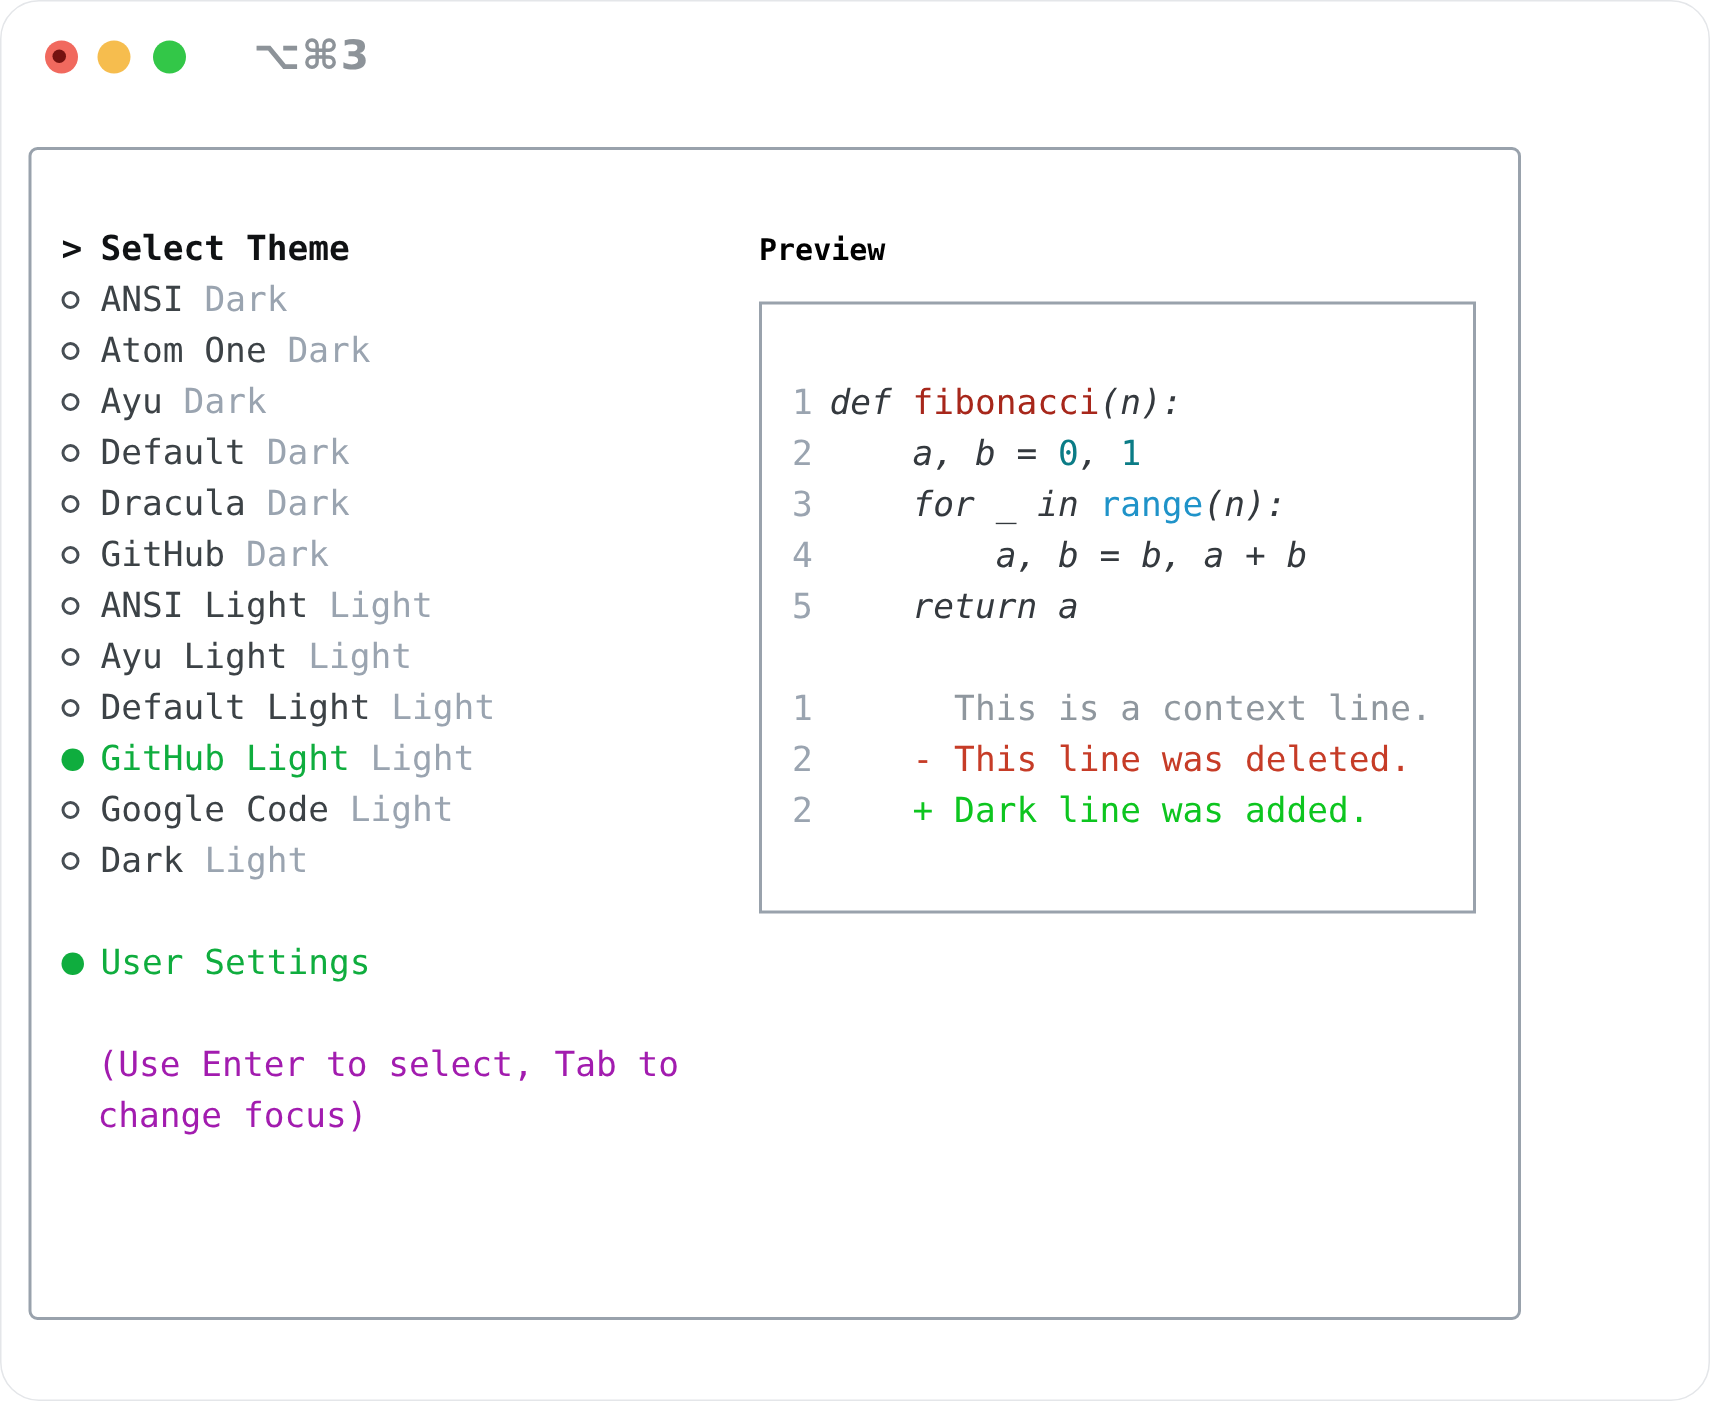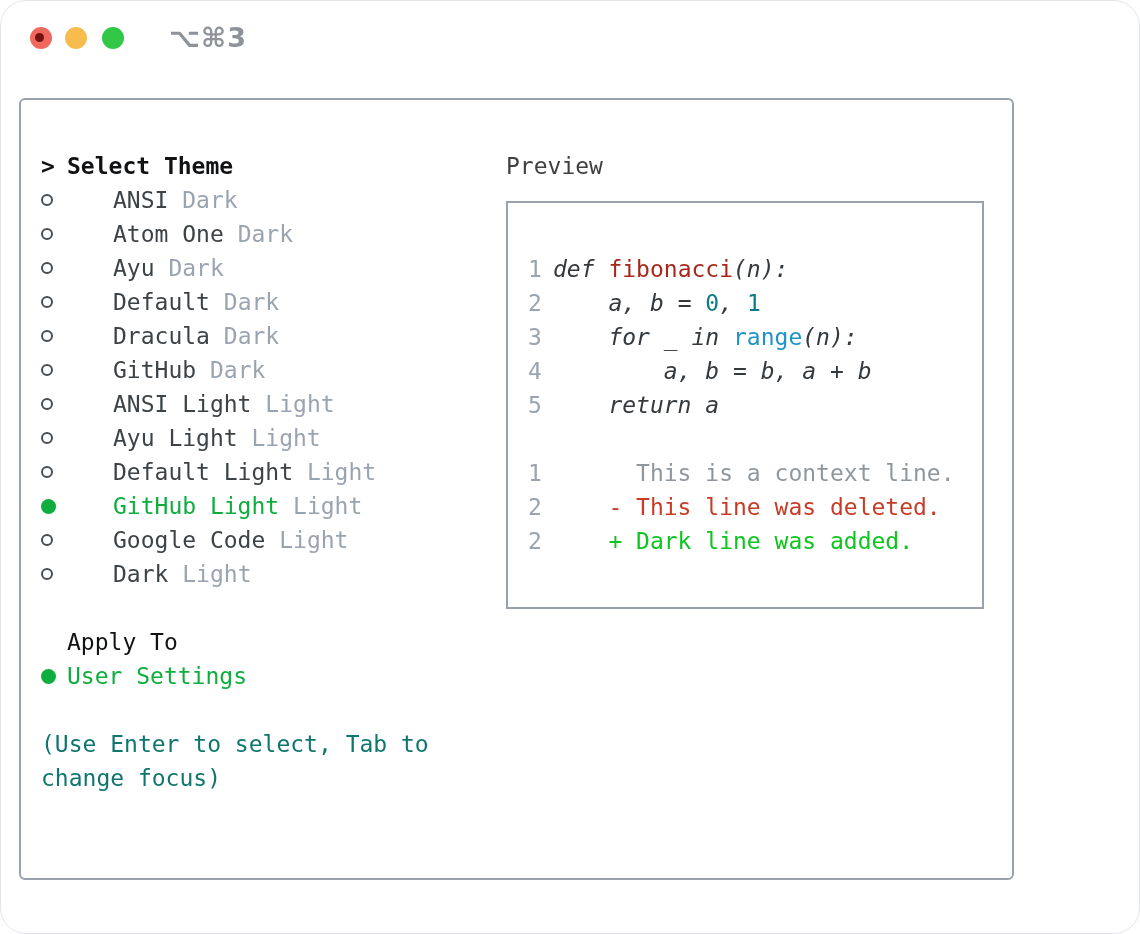--- a/index.html
+++ b/index.html
@@ -31,32 +31,32 @@
 
   .left-col { position:absolute; left:20px; top:49px; width:465px;
     font-size:23px; line-height:34px; color:#3c4246; }
 
   .row { height:34px; display:flex; align-items:center; white-space:pre; }
   .marker { flex:0 0 26px; display:flex; align-items:center; }
   .hollow { width:12px; height:12px; border:2.5px solid #474e54; border-radius:50%; }
   .filled { width:15px; height:15px; border-radius:50%; background:var(--green-sel); }
   .prompt { font-weight:bold; color:#101214; }
   .list-header { font-weight:bold; color:#101214; }
-  .item-name { color:#3c4246;margin-left:46px; }
+  .item-name { color:#3c4246; }
   .item-name.selected { color:var(--green-sel); }
   .variant { color:#9aa4b0; }
   .spacer { height:34px; }
   .apply-header { color:#101214; padding-left:26px; }
   .opt-label { color:#3c4246;text-align:right; }
   .opt-label.selected { color:var(--green-sel); }
-  .hint { margin-top:34px; color:#0f766e; white-space:normal; }
+  .hint { margin-top:34px; color:#a21caf; white-space:normal;margin-left:24px; }
 
   
   .right-col { position:absolute; left:485px; top:49px; }
-  .preview-header { height:34px; line-height:34px; font-size:23px; font-weight:normal; color:#404040; }
+  .preview-header { height:34px; line-height:34px; font-size:20px; font-weight:bold; color:#000000; }
   .preview-box { margin-top:18px; width:478px; height:408px; border:2px solid #99a2ac;
     background:#ffffff; padding:49px 0 0 20px; overflow:hidden; }
   .code-row { height:34px; line-height:34px; font-size:23px; display:flex; white-space:pre; }
   .ln { flex:0 0 auto; width:14px; margin-right:11px; color:#9aa4b0; }
   .c-plain   { color:#34393e;font-style:italic; }
   .c-func    { color:var(--func-red); }
   .c-num     { color:var(--num-teal); }
   .c-builtin { color:var(--builtin-blue); }
   .c-var     { color:#34393e; font-style:italic; }
   .c-context { color:#8f979e;text-align:center; }
@@ -93,21 +93,20 @@
           <div class="row"><span class="marker"><span class="hollow"></span></span><span class="item-name">GitHub</span><span> </span><span class="variant">Dark</span></div>
           <div class="row"><span class="marker"><span class="hollow"></span></span><span class="item-name">ANSI Light</span><span> </span><span class="variant">Light</span></div>
           <div class="row"><span class="marker"><span class="hollow"></span></span><span class="item-name">Ayu Light</span><span> </span><span class="variant">Light</span></div>
           <div class="row"><span class="marker"><span class="hollow"></span></span><span class="item-name">Default Light</span><span> </span><span class="variant">Light</span></div>
           <div class="row"><span class="marker"><span class="filled"></span></span><span class="item-name selected">GitHub Light</span><span> </span><span class="variant">Light</span></div>
           <div class="row"><span class="marker"><span class="hollow"></span></span><span class="item-name">Google Code</span><span> </span><span class="variant">Light</span></div>
           <div class="row"><span class="marker"><span class="hollow"></span></span><span class="item-name">Dark</span><span> </span><span class="variant">Light</span></div>
         </div>
 
       <div class="spacer"></div>
-      <div class="row apply-header">Apply To</div>
       <div id="apply-items">
           <div class="row"><span class="marker"><span class="filled"></span></span><span class="opt-label selected">User Settings</span></div>
         </div>
 
       <div class="hint">(Use Enter to select, Tab to change focus)</div>
     </div>
 
     <div class="right-col">
       <div class="preview-header">Preview</div>
       <div class="preview-box" id="preview-box">

